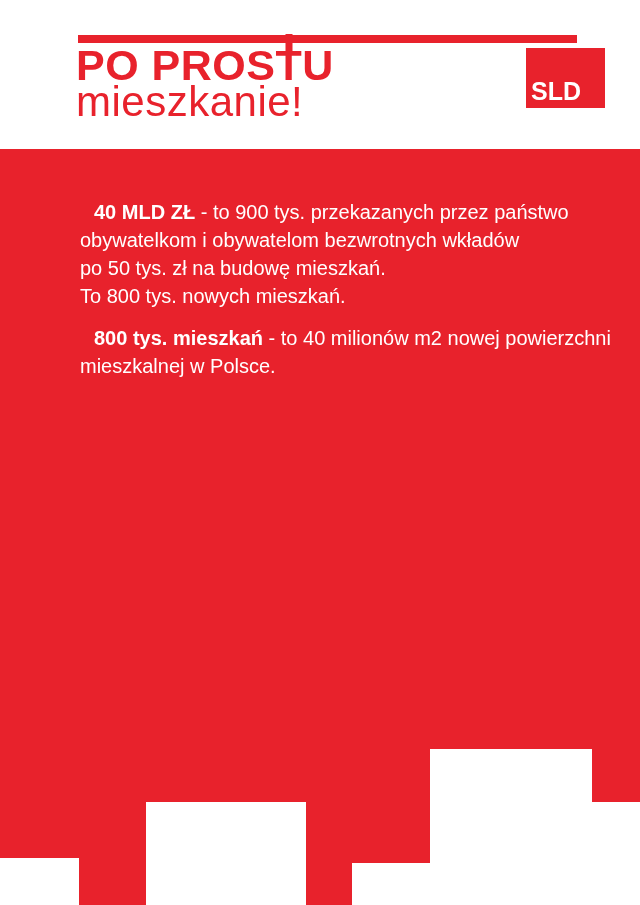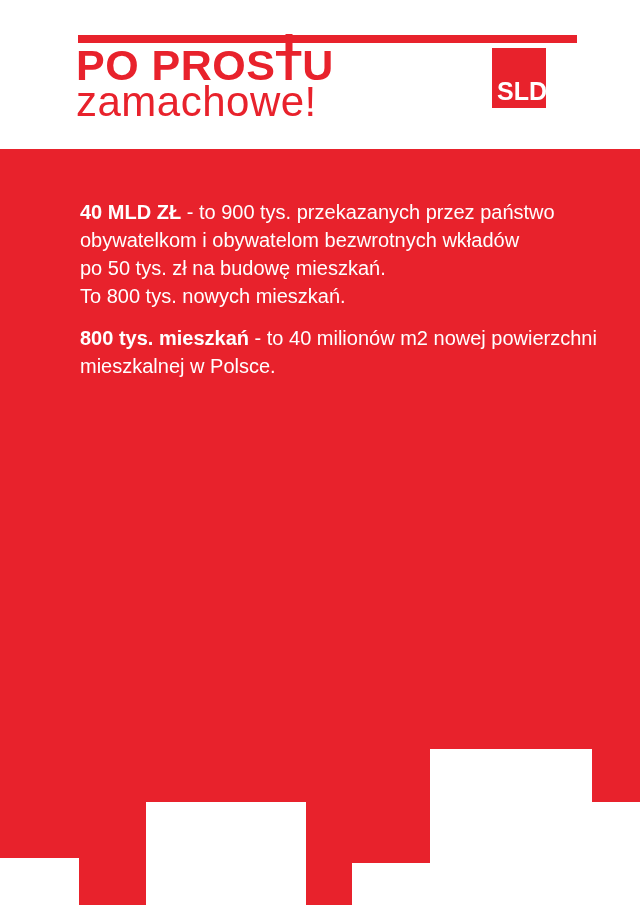--- a/index.html
+++ b/index.html
@@ -27,22 +27,22 @@
     left:50%; transform:translateX(-50%);
     top:-10px; width:7px; height:19px;
     background:var(--red);
   }
   .title-bottom {
     position:absolute; left:76px; top:81px;
     font-size:42px; font-weight:normal; letter-spacing:0.5px;
     line-height:1; color:var(--red);
   }
   .sld-box {
-    position:absolute; left:492px; top:48px;
-    width:54px; height:60px;
+    position:absolute; left:526px; top:48px;
+    width:79px; height:60px;
     background:var(--red);
   }
   .sld-box .sld-text {
     position:absolute; left:5px; bottom:4px;
     color:#ffffff; font-weight:bold; font-size:25px;
     line-height:1; letter-spacing:0;
   }
   
   .red-body {
     position:absolute; left:0; top:149px;
@@ -51,39 +51,39 @@
   }
   .content {
     position:absolute; left:80px; top:198px; right:20px;
     color:#ffffff;
     font-size:20px; line-height:28px;
   }
   .para {
     margin:0 0 14px 0;
     white-space:pre-wrap;
   }
-  .para .lead { font-weight:bold; }
+  .para .lead { font-weight:bold;margin-left:14px; }
   
   .notch { position:absolute; background:#ffffff; }
   .notch-1 { left:0px;   top:858px; width:79px;  height:47px;  }
   .notch-2 { left:146px; top:802px; width:160px; height:103px; }
   .notch-3 { left:352px; top:863px; width:78px;  height:42px;  }
   .notch-4 { left:430px; top:749px; width:162px; height:156px; }
   .notch-5 { left:592px; top:802px; width:48px;  height:103px; }
 </style>
 </head>
 <body>
 
 <div class="page" style="--red: #E8222C;">
 
   <div class="topline"></div>
 
   <div class="title-top"><span>PO PROS</span><span class="t-conn">T</span><span>U</span></div>
 
-  <div class="title-bottom">zamachowe!</div>
+  <div class="title-bottom">mieszkanie!</div>
 
   <div class="sld-box">
     <span class="sld-text">SLD</span>
   </div>
 
   <div class="red-body"></div>
 
   <div class="content">
     <p class="para"><span class="lead">40 MLD ZŁ</span><span class="rest"> - to 900 tys. przekazanych przez państwo
 obywatelkom i obywatelom bezwrotnych wkładów

